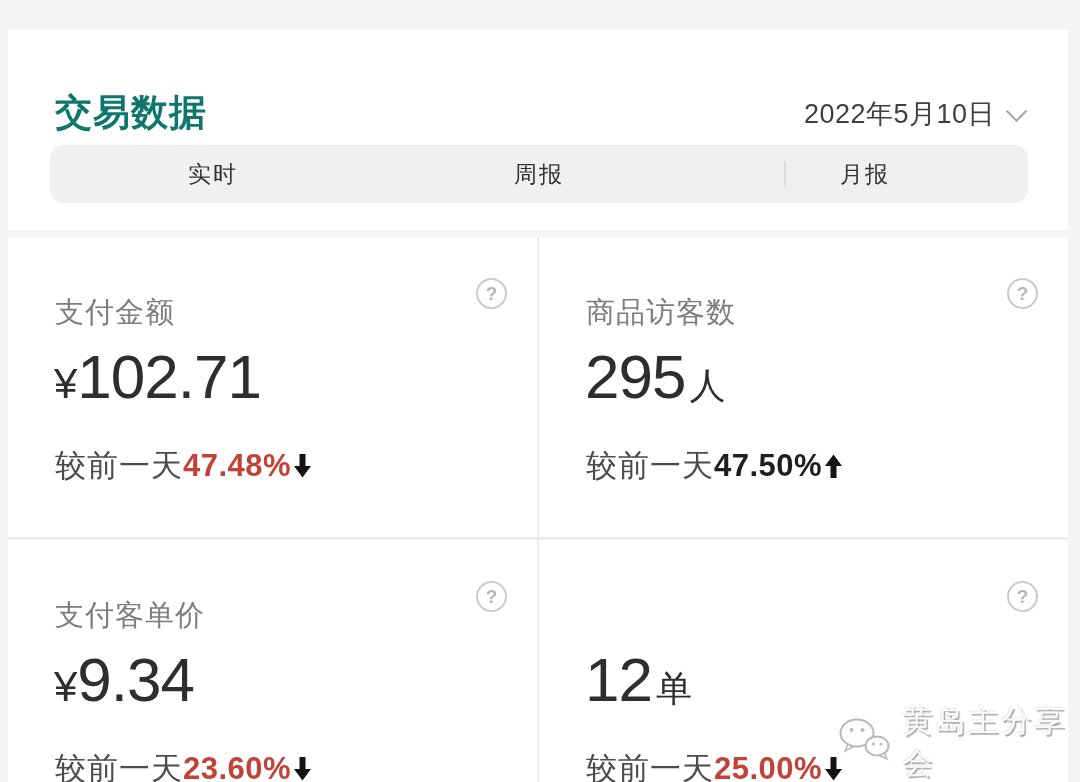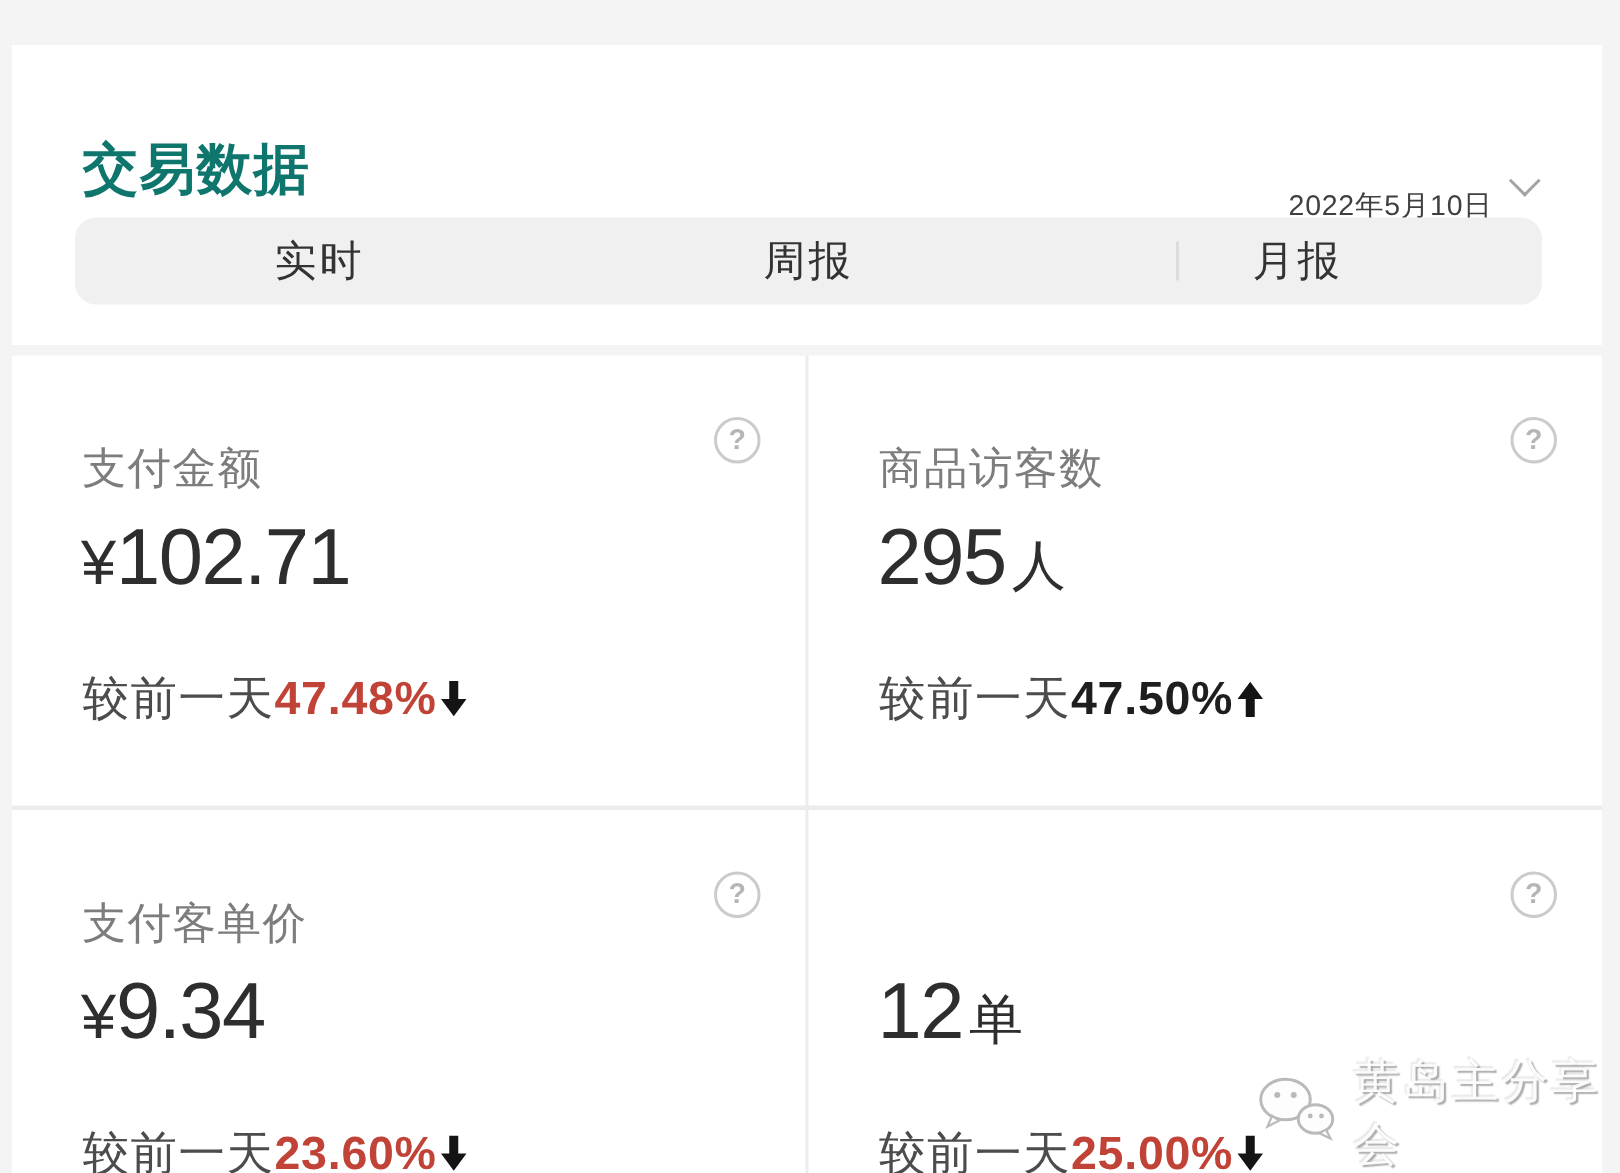--- a/index.html
+++ b/index.html
@@ -15,35 +15,35 @@
     background:#ffffff;
   }
   .page-title{
     position:absolute;left:47px;top:58px;
     font-size:37px;font-weight:700;color:#0f766e;letter-spacing:1px;
   }
   .date-picker{
     position:absolute;right:44px;top:66px;
     display:flex;align-items:center;cursor:pointer;
   }
-  .date-text{font-size:19px;color:#3f3f3f;letter-spacing:0.5px;margin-top:28px;}
+  .date-text{font-size:27px;color:#3f3f3f;letter-spacing:0.5px;}
   .chevron{
     width:13px;height:13px;margin-left:14px;margin-top:-6px;
     border-right:2.5px solid #a3a3a3;border-bottom:2.5px solid #a3a3a3;
     transform:rotate(45deg);
   }
   
   .tabbar{
     position:absolute;left:42px;right:40px;top:115px;height:58px;
     background:#f0f0f1;border-radius:14px;
     display:flex;align-items:stretch;
   }
   .tab{
     flex:1 1 0;display:flex;align-items:center;justify-content:center;
-    font-size:28px;color:#333333;cursor:pointer;position:relative;
+    font-size:23px;color:#333333;cursor:pointer;position:relative;
     letter-spacing:2px;
   }
   .tab.active{
     background:#ffffff;border-radius:11px;margin:3px 1px;
     font-weight:700;color:#141414;
     box-shadow:0 3px 10px rgba(0,0,0,0.10);
   }
   .tab-divider{
     position:absolute;left:75%;top:16px;width:2px;height:26px;
     background:#dcdcdc;
@@ -57,21 +57,21 @@
   .card{background:#ffffff;position:relative;}
   .card-label{
     position:absolute;left:47px;top:56px;
     font-size:29px;color:#7d7d7d;letter-spacing:1px;
   }
   .card-value{
     position:absolute;left:46px;top:104px;
     display:flex;align-items:baseline;color:#2e2e2e;
   }
   .val-prefix{font-size:42px;color:#2e2e2e;}
-  .val-number{font-size:53px;letter-spacing:-1px;color:#2e2e2e;}
+  .val-number{font-size:62px;letter-spacing:-1px;color:#2e2e2e;}
   .val-suffix{font-size:36px;margin-left:4px;color:#2e2e2e;}
   .card-change{
     position:absolute;left:47px;top:208px;
     display:flex;align-items:baseline;font-size:31px;text-align:center;
   }
   .cmp-label{color:#4c4c4c;letter-spacing:1px;}
   .cmp-value{font-weight:700;letter-spacing:0.5px;}
   .arrow{display:inline-flex;margin-left:3px;transform:translateY(2px);}
   .arrow svg{display:block;}
   .arrow.dir-up svg{transform:rotate(180deg);}

